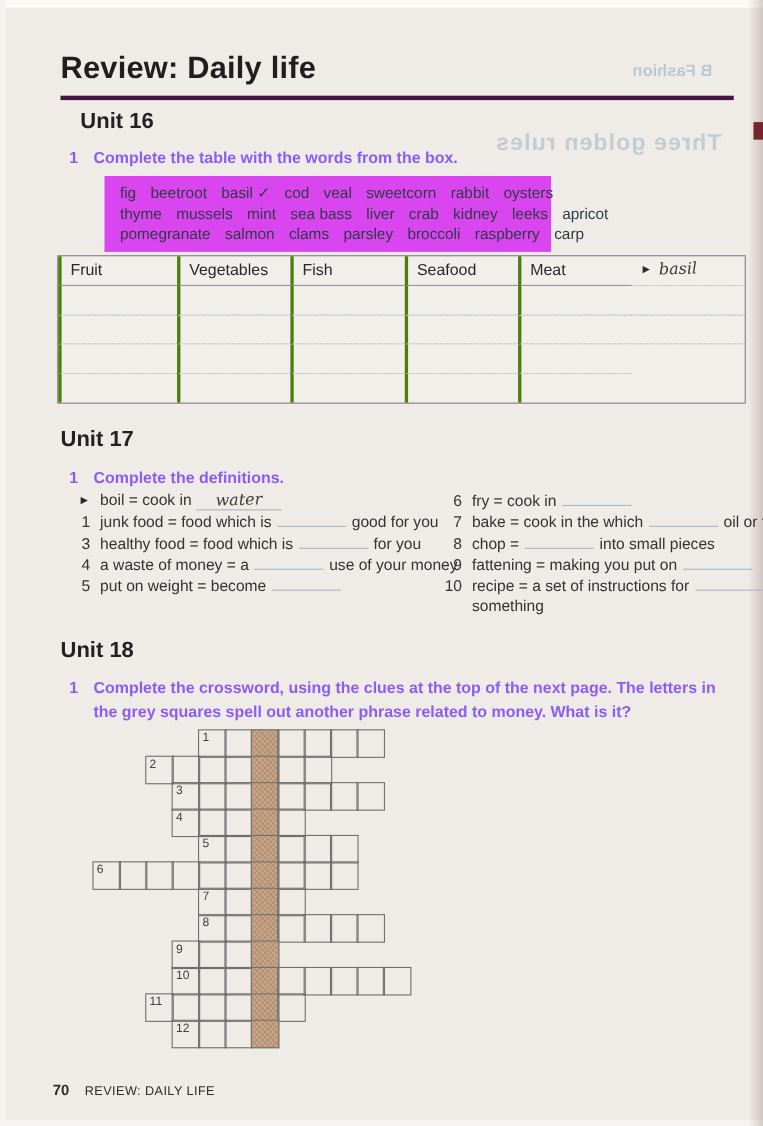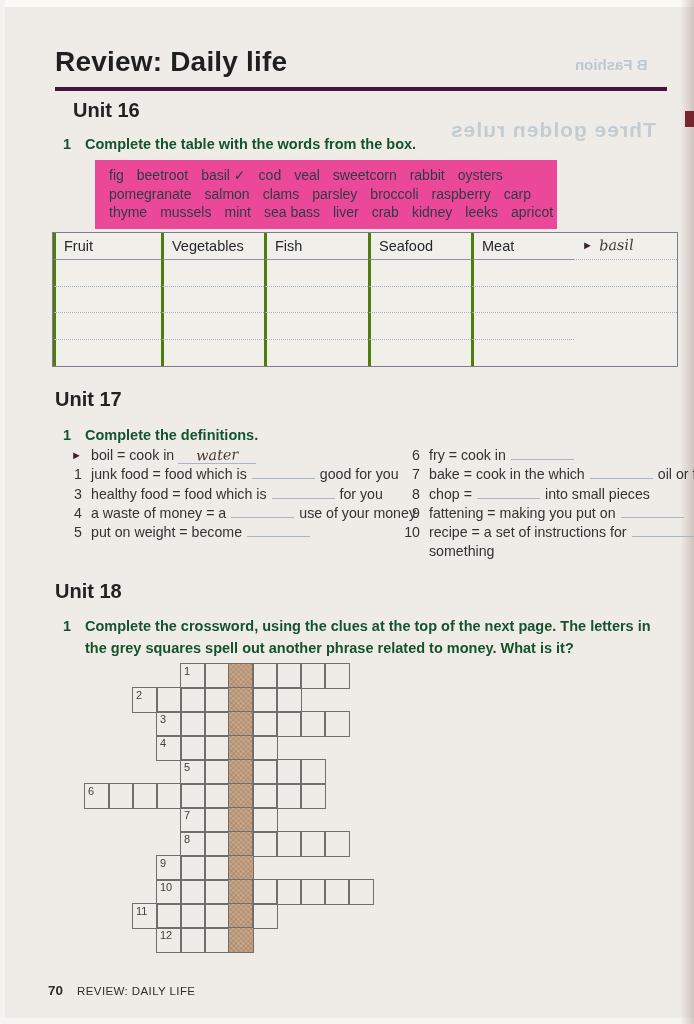--- a/index.html
+++ b/index.html
@@ -23,29 +23,29 @@
     font-weight:bold;pointer-events:none;}
   .ghost-a{left:575px;top:56px;font-size:15px;opacity:.5;}
   .ghost-b{left:450px;top:118px;font-size:21px;opacity:.45;letter-spacing:1px;}
   
   .title{position:absolute;left:55px;top:46px;font-size:28px;font-weight:600;color:#1f1f1f;letter-spacing:.2px;}
   .rule{position:absolute;left:55px;top:87px;width:612px;height:4px;background:#451440;}
   .unit-heading{position:absolute;font-size:20px;font-weight:600;color:#222;}
   .u16{left:55px;top:99px;margin-left:18px;}
   .u17{left:55px;top:388px;}
   .u18{left:55px;top:580px;}
-  .instr{position:absolute;font-size:14.5px;font-weight:bold;color:#14532d;line-height:21.5px;}
+  .instr{position:absolute;font-size:14.5px;font-weight:bold;color:#8b5cf6;line-height:21.5px;}
   .instr .inum{display:inline-block;width:14px;margin-right:8px;}
   .i16{left:63px;top:134px;}
   .i17{left:63px;top:425px;}
   .i18{left:63px;top:616px;width:604px;}
   .i18 .itext{display:inline-block;vertical-align:top;width:578px;}
   
-  .word-box{position:absolute;left:95px;top:160px;width:462px;
-    background:#ec4899;padding:6px 0 7px 14px;box-sizing:border-box;}
+  .word-box{position:absolute;left:95px;top:160px;width:406px;
+    background:#d946ef;padding:6px 0 7px 14px;box-sizing:border-box;}
   .wb-line{display:flex;gap:13px;font-size:14px;color:#2f3b44;line-height:18.5px;white-space:nowrap;}
   
   .food-table{position:absolute;left:52px;top:232px;width:624px;
     border:1.5px solid #7e7b8c;border-collapse:collapse;display:grid;
     grid-template-columns:108px 103px 104px 103px 103px 103px;
     background:#f1efe9;}
   .ft-cell{border-left:3px solid #4d7c0f;box-sizing:border-box;position:relative;}
   .ft-cell.first{border-left:none;}
   .ft-head{height:27px;font-size:14.5px;color:#25282c;padding:5px 0 0 8px;
     border-bottom:1px solid #978fa4;}
@@ -106,38 +106,38 @@
         <span>fig</span>
         <span>beetroot</span>
         <span>basil ✓</span>
         <span>cod</span>
         <span>veal</span>
         <span>sweetcorn</span>
         <span>rabbit</span>
         <span>oysters</span>
       </div>
       <div class="wb-line">
-        <span>pomegranate</span>
-        <span>salmon</span>
-        <span>clams</span>
-        <span>parsley</span>
-        <span>broccoli</span>
-        <span>raspberry</span>
-        <span>carp</span>
-      </div>
-      <div class="wb-line">
         <span>thyme</span>
         <span>mussels</span>
         <span>mint</span>
         <span>sea bass</span>
         <span>liver</span>
         <span>crab</span>
         <span>kidney</span>
         <span>leeks</span>
         <span>apricot</span>
+      </div>
+      <div class="wb-line">
+        <span>pomegranate</span>
+        <span>salmon</span>
+        <span>clams</span>
+        <span>parsley</span>
+        <span>broccoli</span>
+        <span>raspberry</span>
+        <span>carp</span>
       </div>
     </div>
   <div class="food-table" id="food-table">
       <div class="ft-cell ft-head">Fruit</div>
       <div class="ft-cell ft-head">Vegetables</div>
       <div class="ft-cell ft-head">Fish</div>
       <div class="ft-cell ft-head">Seafood</div>
       <div class="ft-cell ft-head">Meat</div>
       <div class="ft-cell ft-body first answer-cell"><span class="arrow">►</span><span class="hand">basil</span></div>
       <div class="ft-cell ft-body"></div>

